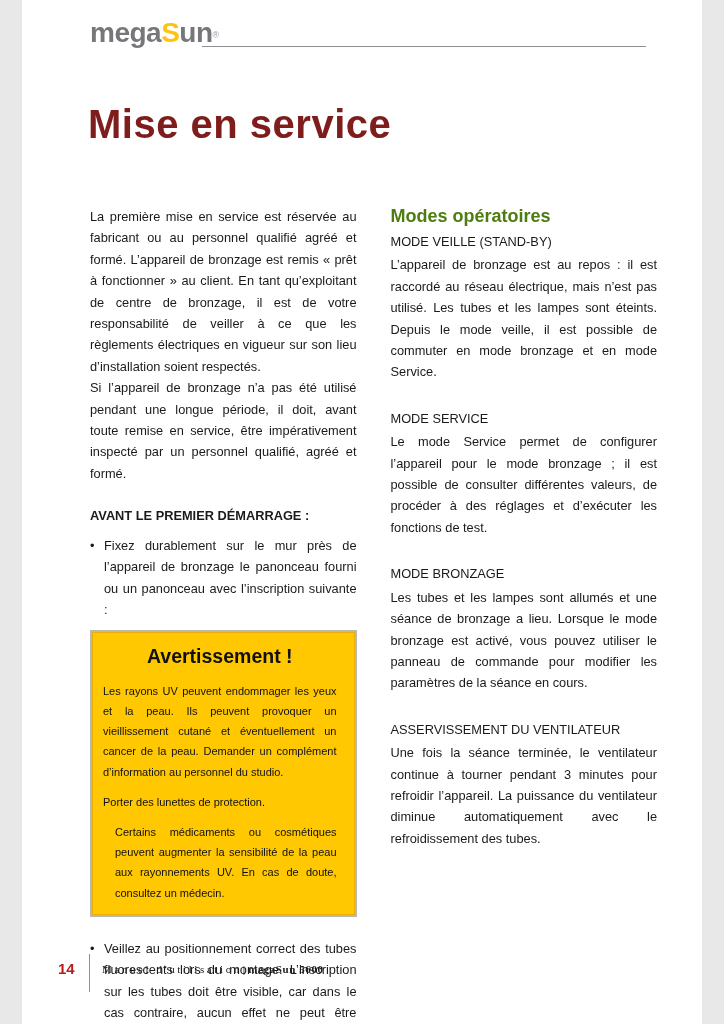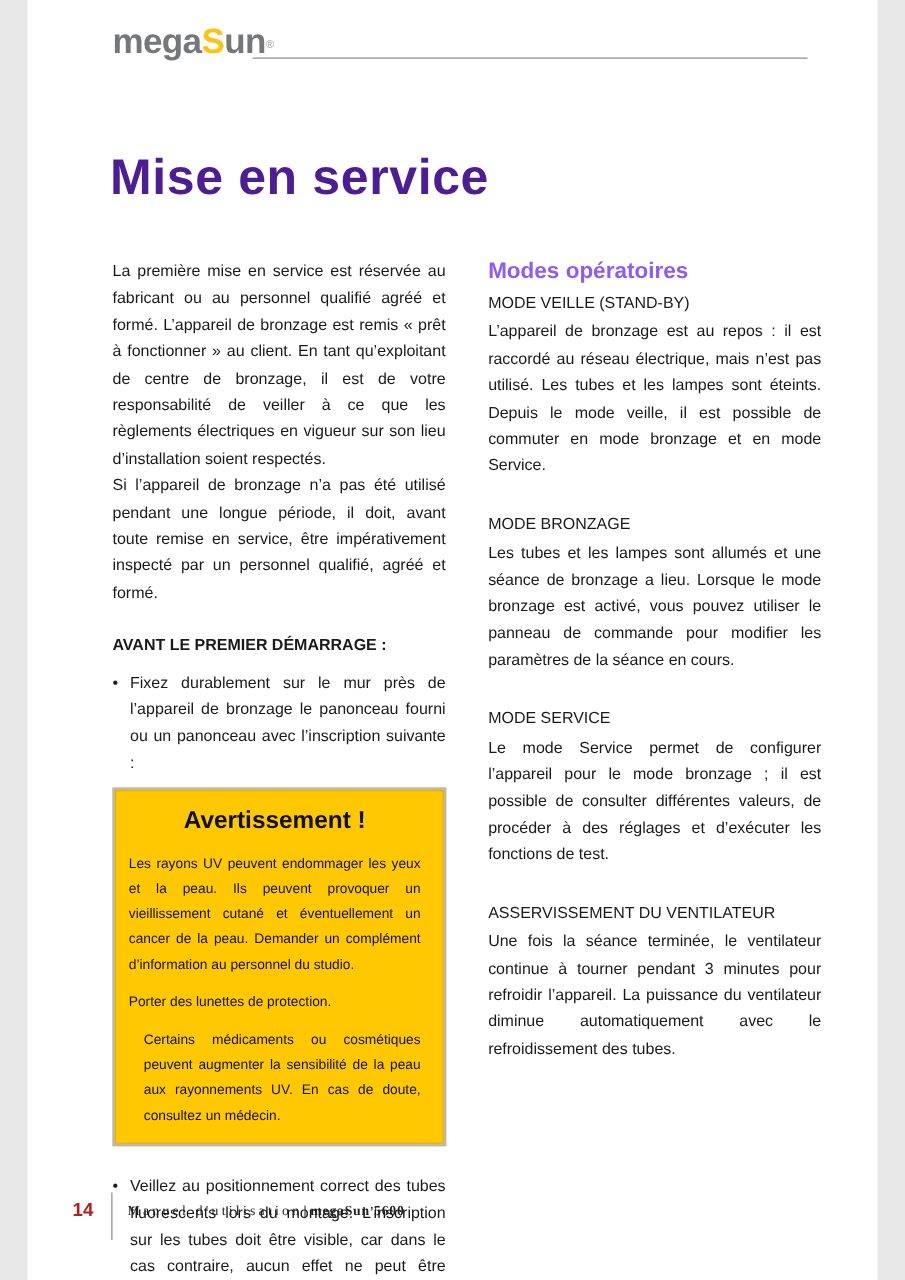--- a/index.html
+++ b/index.html
@@ -23,22 +23,22 @@
   }
   .logo .s{color:#ffc20e;}
   .logo sup{font-size:9px;font-weight:400;vertical-align:top;position:relative;top:2px;color:#9a9a9a;}
   .header-rule{
     position:absolute;left:112px;right:0;top:28px;
     border-bottom:1.5px solid #8f9093;
   }
 
   
   .doc-title{
-    position:absolute;top:120px;left:66px;
-    font-size:40px;font-weight:bold;color:#4c1d95;
+    position:absolute;top:102px;left:66px;
+    font-size:40px;font-weight:bold;color:#7f1d1d;
     letter-spacing:0.5px;margin:0;
   }
 
   
   .columns{
     position:absolute;top:206px;left:68px;right:45px;
     display:flex;gap:34px;
   }
   .col{flex:1;font-size:12.8px;line-height:21.4px;text-align:justify;}
   .col p{margin:0;}
@@ -70,21 +70,21 @@
   .warning p{
     font-size:11px;line-height:20.2px;text-align:justify;color:#111;
     margin:0 0 10px 0;
   }
   .warning p:last-child{margin-bottom:0;margin-left:12px;}
 
   .bullets-after{margin-top:21px;}
 
   
   .modes-head{
-    color:#8b5cf6;font-size:18px;font-weight:bold;
+    color:#4d7c0f;font-size:18px;font-weight:bold;
     text-align:left;margin:0 0 5px 0;line-height:20px;
   }
   .section{margin-bottom:25px;}
   .section-title{font-weight:normal;text-align:left;margin:0 0 2px 0;}
   .section-body{margin:0;}
 
   
   .footer{
     position:absolute;left:0;bottom:32px;height:38px;width:100%;
   }
@@ -149,27 +149,27 @@
 
     <div class="col">
       <div class="modes-head">Modes opératoires</div>
 
       <div class="section">
         <div class="section-title">MODE VEILLE (STAND-BY)</div>
         <p class="section-body">L’appareil de bronzage est au repos : il est raccordé au réseau électrique, mais n’est pas utilisé. Les tubes et les lampes sont éteints. Depuis le mode veille, il est possible de commuter en mode bronzage et en mode Service.</p>
       </div>
 
       <div class="section">
-        <div class="section-title">MODE BRONZAGE</div>
-        <p class="section-body">Les tubes et les lampes sont allumés et une séance de bronzage a lieu. Lorsque le mode bronzage est activé, vous pouvez utiliser le panneau de commande pour modifier les paramètres de la séance en cours.</p>
+        <div class="section-title">MODE SERVICE</div>
+        <p class="section-body">Le mode Service permet de configurer l’appareil pour le mode bronzage ; il est possible de consulter différentes valeurs, de procéder à des réglages et d’exécuter les fonctions de test.</p>
       </div>
 
       <div class="section">
-        <div class="section-title">MODE SERVICE</div>
-        <p class="section-body">Le mode Service permet de configurer l’appareil pour le mode bronzage ; il est possible de consulter différentes valeurs, de procéder à des réglages et d’exécuter les fonctions de test.</p>
+        <div class="section-title">MODE BRONZAGE</div>
+        <p class="section-body">Les tubes et les lampes sont allumés et une séance de bronzage a lieu. Lorsque le mode bronzage est activé, vous pouvez utiliser le panneau de commande pour modifier les paramètres de la séance en cours.</p>
       </div>
 
       <div class="section">
         <div class="section-title">ASSERVISSEMENT DU VENTILATEUR</div>
         <p class="section-body">Une fois la séance terminée, le ventilateur continue à tourner pendant 3 minutes pour refroidir l’appareil. La puissance du ventilateur diminue automatiquement avec le refroidissement des tubes.</p>
       </div>
     </div>
   </div>
 
   <div class="footer">

